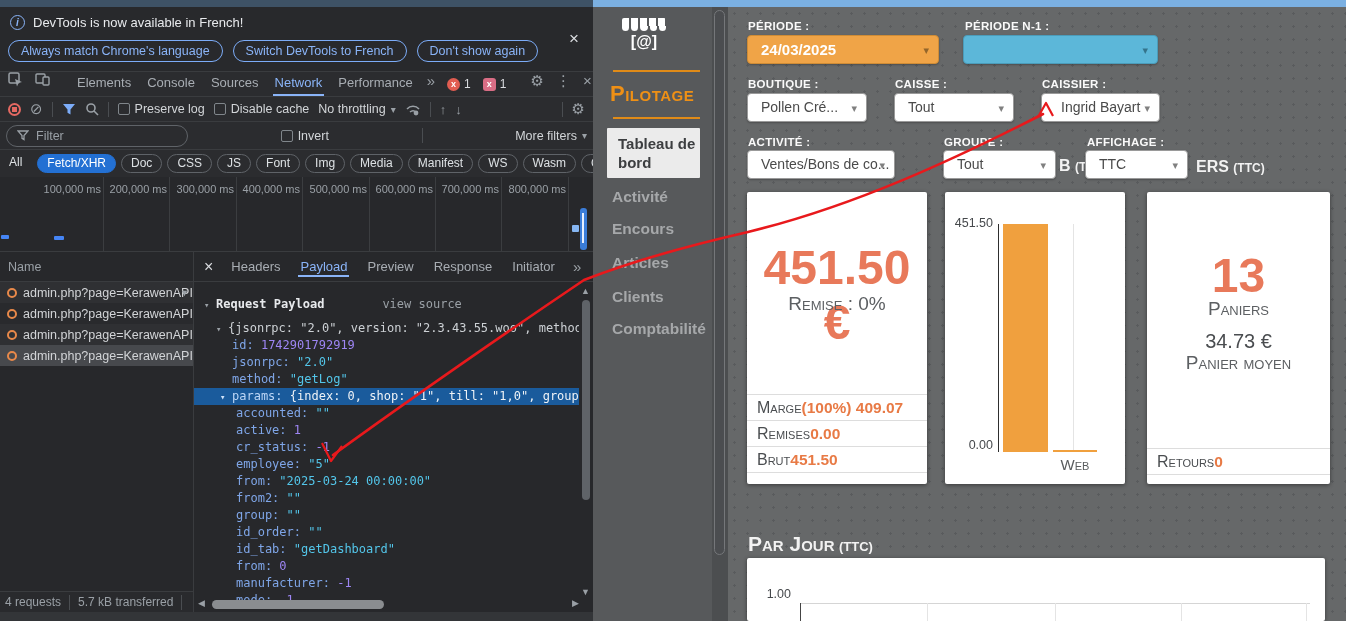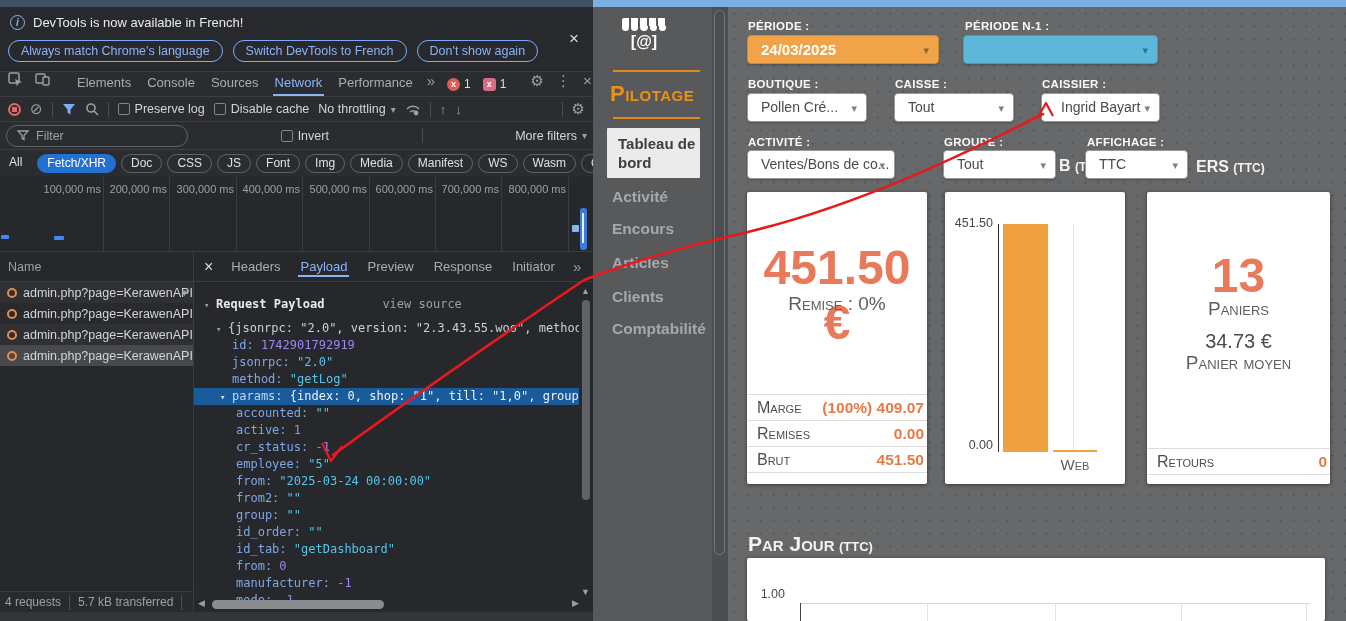--- a/index.html
+++ b/index.html
@@ -117,21 +117,21 @@
   .dd.orange .caret{color:rgba(70,50,20,.55);}
   .dd.blue{background:#5cb7d9;border-color:#4b9cba;}
   .dd.blue .caret{color:rgba(20,60,75,.55);}
   .hfrag{position:absolute;color:#f2f2f2;font-weight:bold;white-space:nowrap;}
   .hfrag .big{font-size:16px;} .hfrag .sm{font-size:12px;}
 
   .card{position:absolute;background:#fff;border-radius:2px;box-shadow:0 1px 4px rgba(0,0,0,.45);overflow:hidden;}
   .bignum{position:absolute;left:0;width:100%;text-align:center;color:#e8795a;font-weight:bold;font-size:48px;}
   .cardsub{position:absolute;left:0;width:100%;text-align:center;color:#5c5f62;font-size:19px;font-variant:small-caps;}
   .trow{position:absolute;left:0;width:100%;height:26px;border-top:1px solid #ddd;display:flex;align-items:center;
-        justify-content:space-between;padding:0 3px 0 10px;}
+        justify-content:flex-start;padding:0 3px 0 10px;}
   .trow .l{font-variant:small-caps;font-size:16px;color:#4a4d50;}
   .trow .v{color:#e87a45;font-size:15.5px;font-weight:bold;white-space:nowrap;}
   .bline{position:absolute;left:0;width:100%;height:1px;background:#ddd;}
 
   .ytick{position:absolute;text-align:right;font-size:12.5px;color:#46494c;}
   .axis{position:absolute;background:#2e2e2e;}
   .grid{position:absolute;background:#e4e4e4;}
   .bar{position:absolute;background:#f0a03e;}
   .xcat{position:absolute;text-align:center;font-variant:small-caps;font-size:15px;color:#595c5e;}
 
@@ -463,21 +463,21 @@
     <span class="l">Retours</span>
       <span class="v">0</span>
   </div>
   <div class="bline" style="top:282px"></div>
 </div>
 
 <div class="pj-head">
   <span class="t">Par Jour</span> <span class="u">(TTC)</span>
 </div>
 <div class="card" style="left:747px;top:558px;width:578px;height:63px">
-  <span class="ytick" style="left:4px;top:29px;width:34px">1.00</span>
+  <span class="ytick" style="left:10px;top:29px;width:34px">1.00</span>
   <span class="grid" style="left:53px;top:45px;width:510px;height:1px;background:#d5d5d5"></span>
   <span class="axis" style="left:53px;top:45px;width:1px;height:18px;background:#444"></span>
   <span class="grid" style="left:180px;top:45px;width:1px;height:18px"></span>
   <span class="grid" style="left:308px;top:45px;width:1px;height:18px"></span>
   <span class="grid" style="left:434px;top:45px;width:1px;height:18px"></span>
   <span class="grid" style="left:559px;top:45px;width:1px;height:18px"></span>
 </div>
 
 <svg class="ann" width="1346" height="621">
   <path d="M333,455 C420,392 510,330 584,280 C640,258 700,243 748,232 C855,206 955,159 1043,114" stroke="#e8191c" stroke-width="2.6" fill="none" stroke-linecap="round"></path>

